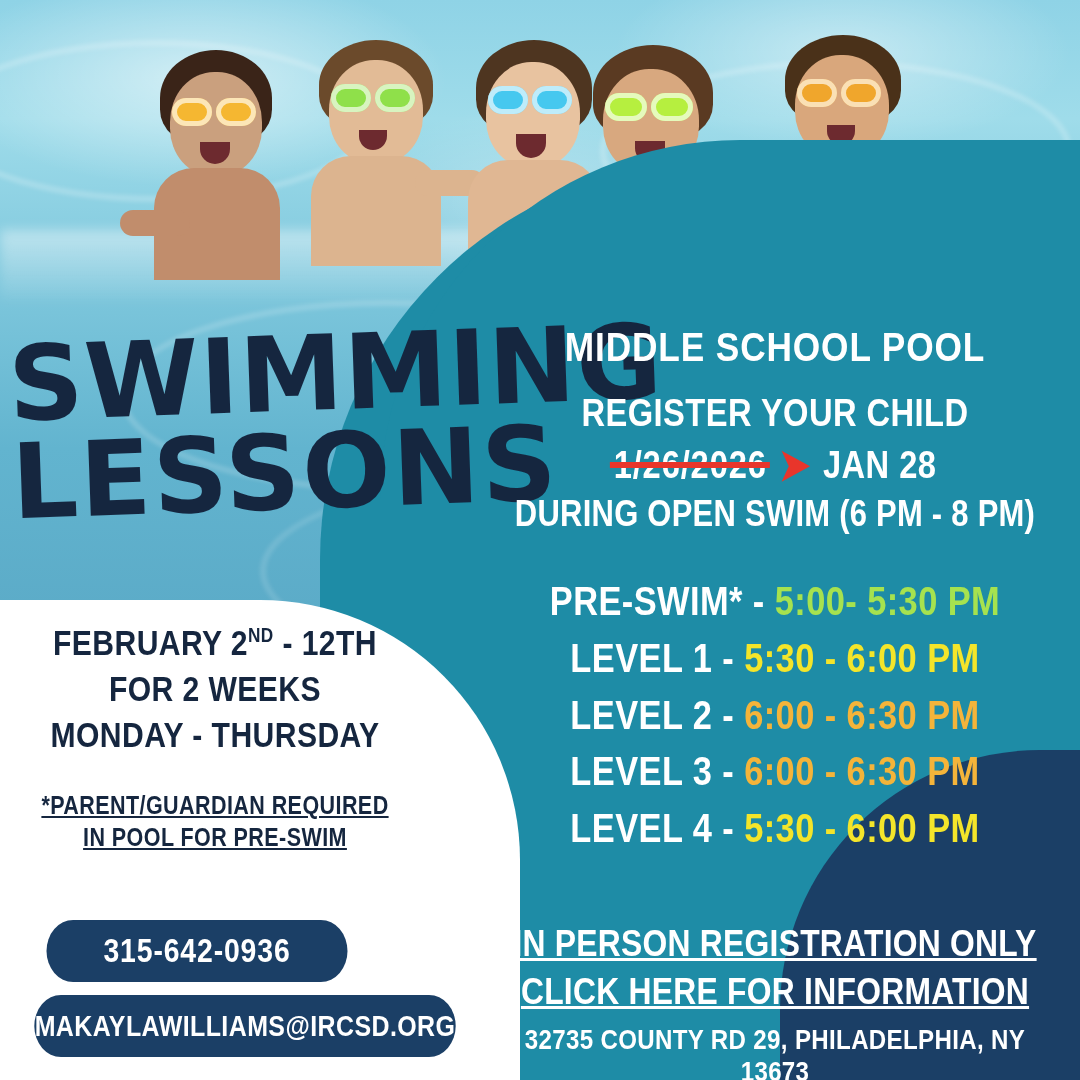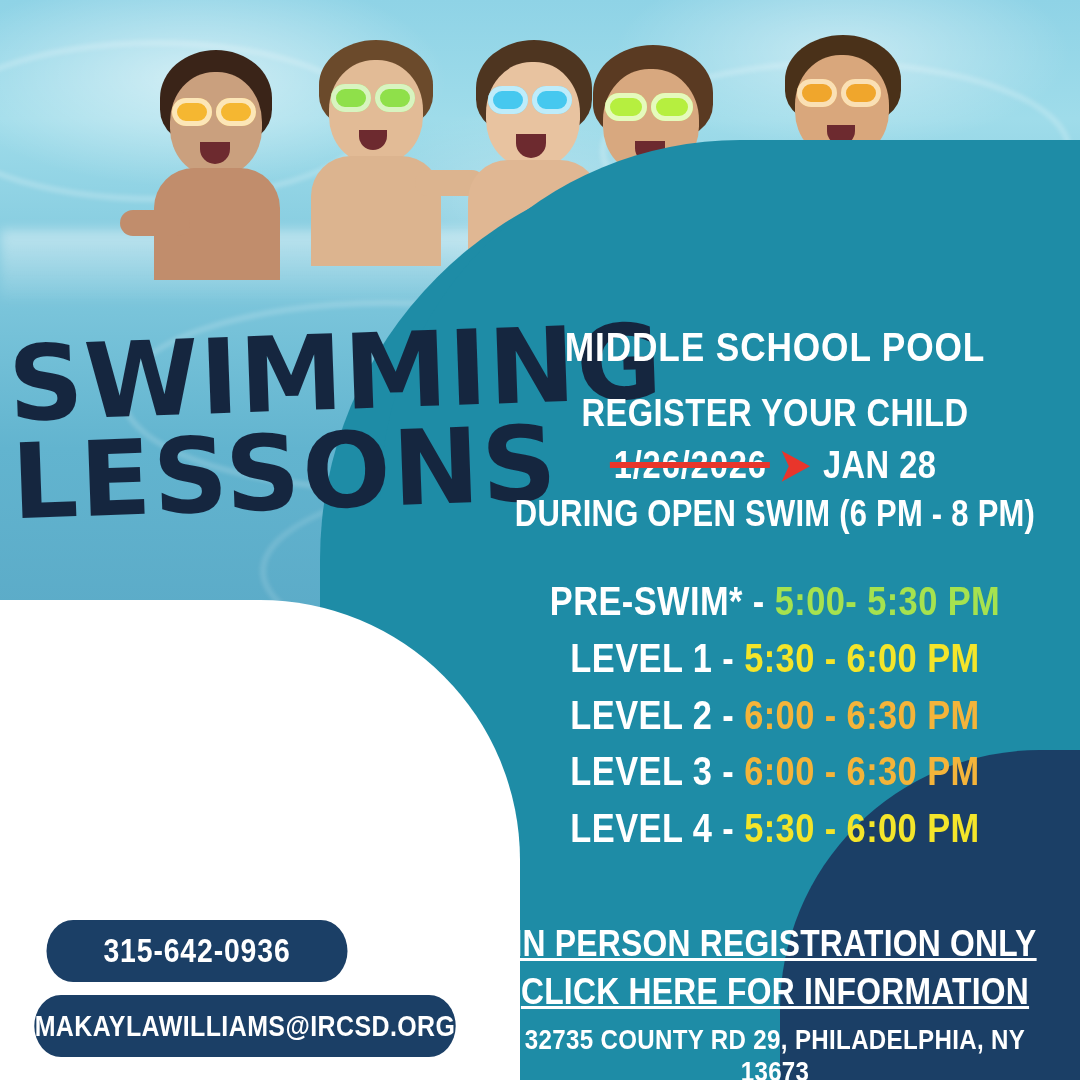--- a/index.html
+++ b/index.html
@@ -344,20 +344,33 @@
   <div class="teal-blob"></div>
   <div class="teal-blob-2"></div>
   <div class="navy-blob"></div>
   <div class="white-left"></div>
 
   <div class="script-title">
     <span class="l1">SWIMMING</span>
     <span class="l2">LESSONS</span>
   </div>
 
+  <div class="left-info">
+    <div class="dates cond">
+      <div>
+        <span>FEBRUARY 2</span><sup>ND</sup><span> - 12TH</span>
+      </div>
+      <div>FOR 2 WEEKS</div>
+      <div>MONDAY - THURSDAY</div>
+    </div>
+    <div class="note cond">
+      <div>*PARENT/GUARDIAN REQUIRED</div>
+      <div>IN POOL FOR PRE-SWIM</div>
+    </div>
+  </div>
 
   <div class="pill pill-phone cond">
     <span>315-642-0936</span>
   </div>
   <div class="pill pill-email cond">
     <span>MAKAYLAWILLIAMS@IRCSD.ORG</span>
   </div>
 
   <div class="right-col">
     <div class="r-head cond">MIDDLE SCHOOL POOL</div>

